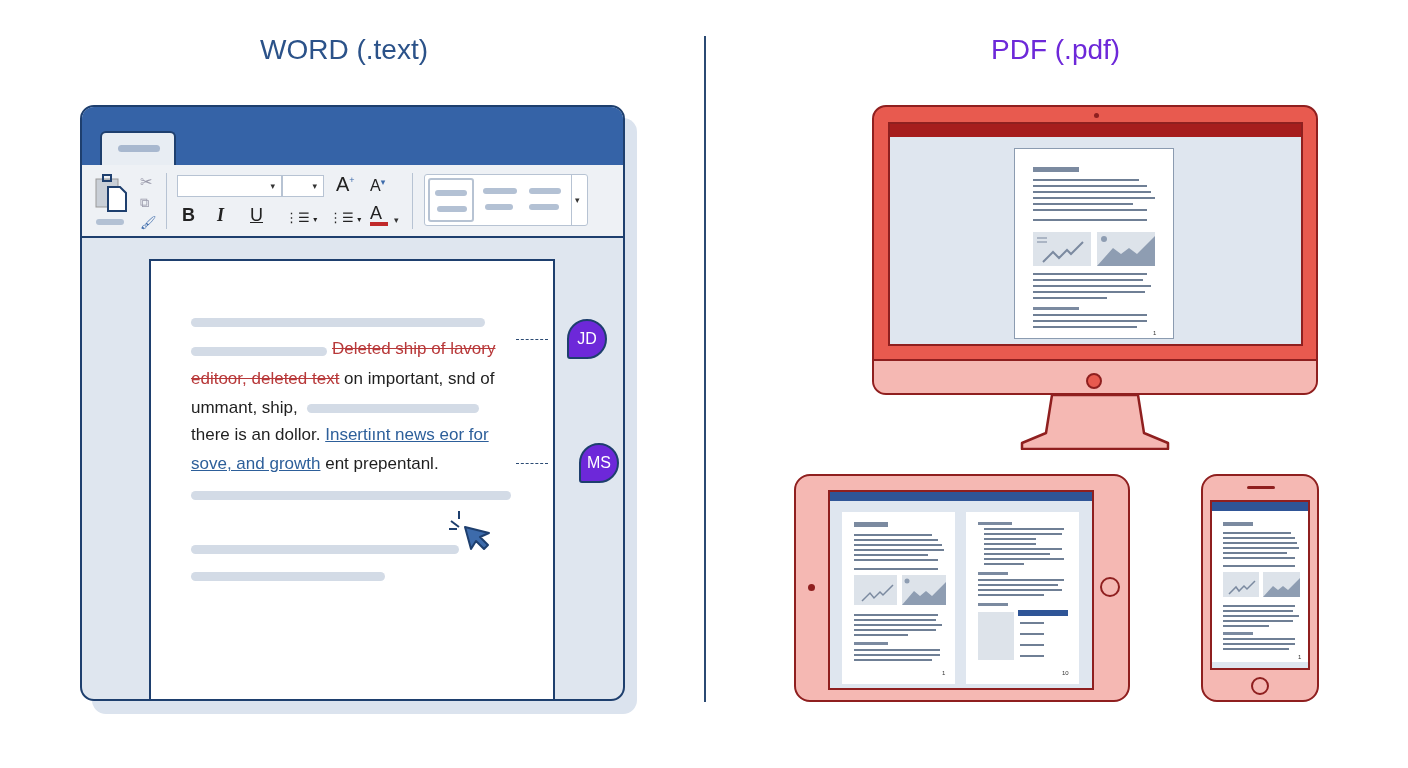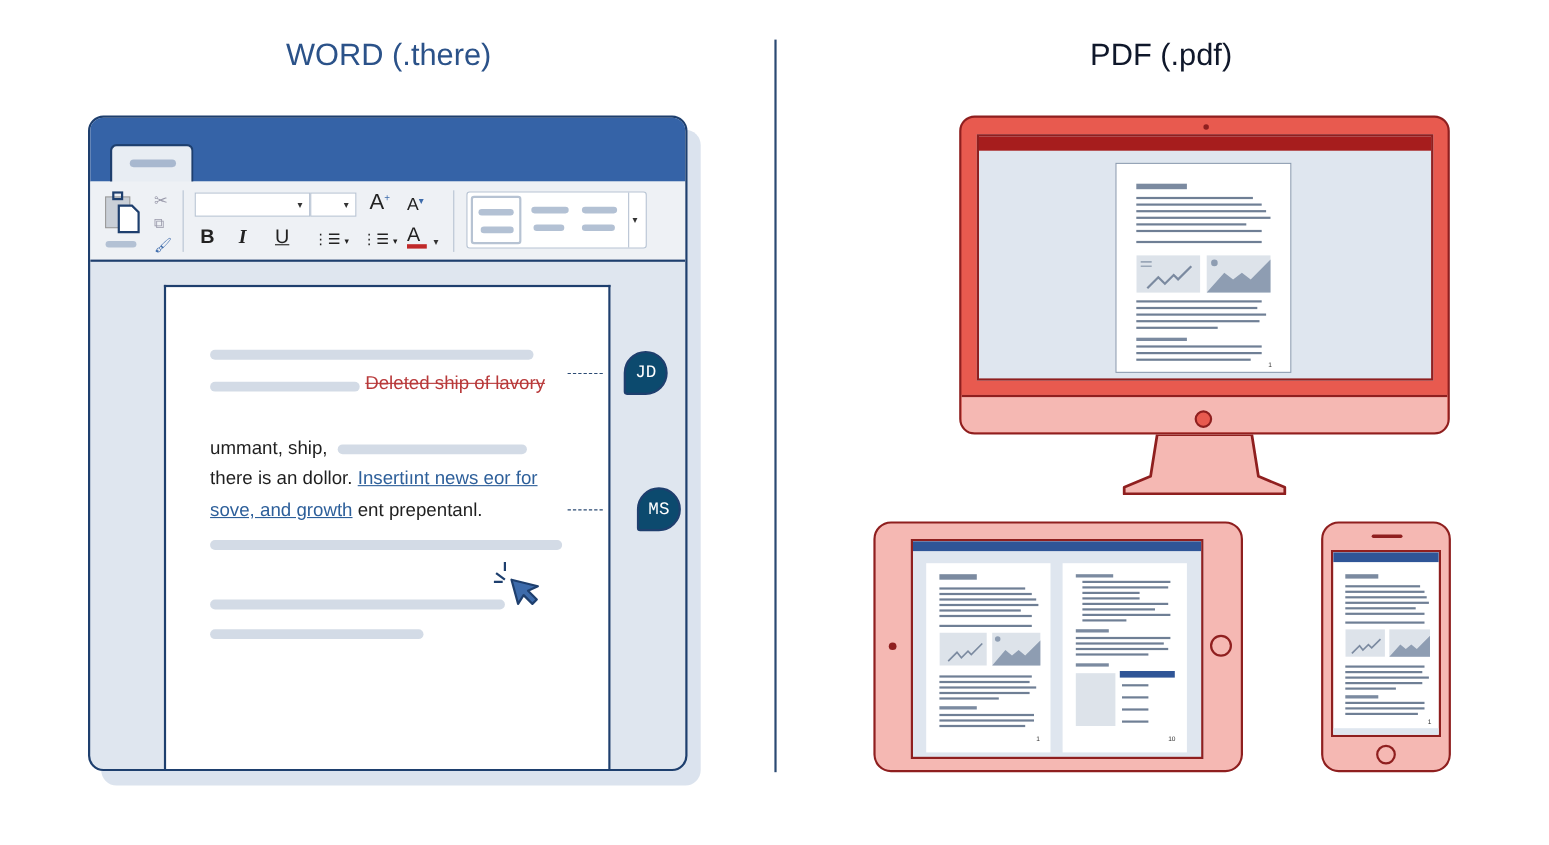--- a/index.html
+++ b/index.html
@@ -1,21 +1,21 @@
 <!DOCTYPE html>
 <html><head>
 <meta charset="utf-8">
 <style>
   * { box-sizing: border-box; margin: 0; padding: 0; }
   body { width: 1408px; height: 768px; background: #ffffff; position: relative; overflow: hidden; font-family: "Liberation Sans", sans-serif; }
   .abs { position: absolute; }
   .title { font-size: 28px; top: 34px; }
   .title b { font-weight: normal; }
   .title-word { left: 260px; color: #2b5289; }
-  .title-pdf { left: 991px; color: #0f172a; }
+  .title-pdf { left: 991px; color: #6d28d9; }
   .divider { left: 704px; top: 36px; width: 2px; height: 666px; background: #2b4a73; }
 
   
   .word-shadow { left: 92px; top: 118px; width: 545px; height: 596px; background: #dbe3ee; border-radius: 14px; }
   .word-win { left: 80px; top: 105px; width: 545px; height: 596px; border: 2.5px solid #1e3f6e; border-radius: 14px; background: #dfe6ef; overflow: hidden; }
   .word-titlebar { left: 0; top: 0; width: 100%; height: 58px; background: #3563a7; }
   .word-tab { left: 18px; top: 24px; width: 76px; height: 36px; background: #e8edf3; border: 2px solid #1e3f6e; border-bottom: none; border-radius: 6px 6px 0 0; }
   .word-tab .pill { left: 16px; top: 12px; width: 42px; height: 7px; background: #a8b8cf; border-radius: 4px; }
   .ribbon { left: 0; top: 58px; width: 100%; height: 73px; background: #eef1f5; border-bottom: 2.5px solid #1e3f6e; }
   .vsep { width: 1px; height: 56px; background: #b7c3d3; top: 8px; }
@@ -24,21 +24,21 @@
   .rib-ic { font-size: 18px; color: #222; font-weight: bold; }
   .styles-box { left: 342px; top: 9px; width: 164px; height: 52px; background: #fff; border: 1px solid #b7c3d3; border-radius: 3px; }
   .styles-sel { left: 3px; top: 3px; width: 46px; height: 44px; border: 2px solid #b7c3d3; border-radius: 3px; }
   .sline { height: 6px; background: #b3c1d4; border-radius: 3px; }
   .page { left: 67px; top: 152px; width: 406px; height: 444px; background: #fff; border: 2.5px solid #1e3f6e; border-bottom: none; }
   .gbar { height: 9px; background: #d3dbe6; border-radius: 5px; }
   .doc-text { font-size: 17px; color: #1f1f1f; white-space: nowrap; }
   .del { color: #b8393a; text-decoration: line-through; }
   .ins { color: #2d5f9a; text-decoration: underline; }
   .dash { border-top: 1.5px dashed #2b4a73; width: 32px; }
-  .bubble { width: 40px; height: 40px; background: #0c4a6e; border: 2px solid #1e3f6e; border-radius: 20px 20px 20px 3px; color: #fff; font-size: 16px; text-align: center; line-height: 36px; font-family: Liberation Mono, monospace; }
+  .bubble { width: 40px; height: 40px; background: #6d28d9; border: 2px solid #1e3f6e; border-radius: 20px 20px 20px 3px; color: #fff; font-size: 16px; text-align: center; line-height: 36px; }
 
   
   .mon { left: 872px; top: 105px; width: 446px; height: 290px; background: #e85a4f; border: 2.5px solid #8f1f1f; border-radius: 14px; overflow: hidden; }
   .mon-chin { left: 0; top: 252px; width: 100%; height: 40px; background: #f5b8b3; border-top: 2.5px solid #8f1f1f; }
   .mon-screen { left: 14px; top: 15px; width: 415px; height: 224px; background: #dfe6ef; border: 2px solid #8f1f1f; }
   .mon-bar { left: 0; top: 0; width: 100%; height: 13px; background: #a61d1d; }
   .cam { left: 220px; top: 6px; width: 5px; height: 5px; background: #8f1f1f; border-radius: 50%; }
   .home-btn { border: 2.5px solid #8f1f1f; border-radius: 50%; background: #e85a4f; }
   .stand { left: 1020px; top: 395px; width: 150px; height: 55px; }
   .pdfpage { background: #fff; border: 1.5px solid #8b9bb0; }
@@ -50,21 +50,21 @@
   .tablet { left: 794px; top: 474px; width: 336px; height: 228px; background: #f5b8b3; border: 2.5px solid #8f1f1f; border-radius: 16px; }
   .tab-screen { left: 32px; top: 14px; width: 266px; height: 200px; background: #dfe6ef; border: 2.5px solid #8f1f1f; overflow: hidden; }
   .bluebar { background: #2f5597; }
   .phone { left: 1201px; top: 474px; width: 118px; height: 228px; background: #f5b8b3; border: 2.5px solid #8f1f1f; border-radius: 16px; }
   .ph-screen { left: 7px; top: 24px; width: 100px; height: 170px; background: #fff; border: 2.5px solid #8f1f1f; overflow: hidden; }
   .pnum { font-size: 6px; color: #333; }
 </style>
 </head>
 <body>
 
-<div class="abs title title-word"><b>WORD</b><span> (.there)</span></div>
+<div class="abs title title-word"><b>WORD</b><span> (.text)</span></div>
 <div class="abs title title-pdf"><b>PDF</b><span> (.pdf)</span></div>
 <div class="abs divider"></div>
 
 <div class="abs word-shadow"></div>
 <div class="abs word-win">
   <div class="abs word-titlebar"></div>
   <div class="abs word-tab">
       <div class="abs pill"></div>
     </div>
   <div class="abs ribbon">
@@ -112,20 +112,21 @@
       </div>
       <div class="abs" style="left:146px;top:0;width:1px;height:50px;background:#b7c3d3"></div>
       <div class="abs caret" style="left:150px;top:20px">▾</div>
     </div>
   </div>
 
   <div class="abs page">
     <div class="abs gbar" style="left:40px;top:57px;width:294px"></div>
     <div class="abs gbar" style="left:40px;top:86px;width:136px"></div>
     <div class="abs doc-text del" style="left:181px;top:78px">Deleted ship of lavory</div>
+    <div class="abs doc-text" style="left:40px;top:108px"><span class="del">editoor, deleted text</span><span> on important, snd of</span></div>
     <div class="abs doc-text" style="left:40px;top:137px">ummant, ship,</div>
     <div class="abs gbar" style="left:156px;top:143px;width:172px"></div>
     <div class="abs doc-text" style="left:40px;top:193px"><span class="ins">sove, and growth</span><span> ent prepentanl.</span></div>
     <div class="abs doc-text" style="left:40px;top:164px"><span>there is an dollor. </span><span class="ins">Insertiınt news eor for</span></div>
     <div class="abs gbar" style="left:40px;top:230px;width:320px"></div>
     <svg class="abs" style="left:296px;top:246px" width="50" height="46">
       <path d="M4 14 l8 6 M12 4 v8 M2 22 h8" stroke="#1e3f6e" stroke-width="2"></path>
       <path d="M18 20 l6 22 l5 -8 l8 8 l4 -4 l-8 -8 l9 -4 z" fill="#3d6bab" stroke="#1e3f6e" stroke-width="2" stroke-linejoin="round"></path>
     </svg>
     <div class="abs gbar" style="left:40px;top:284px;width:268px"></div>

